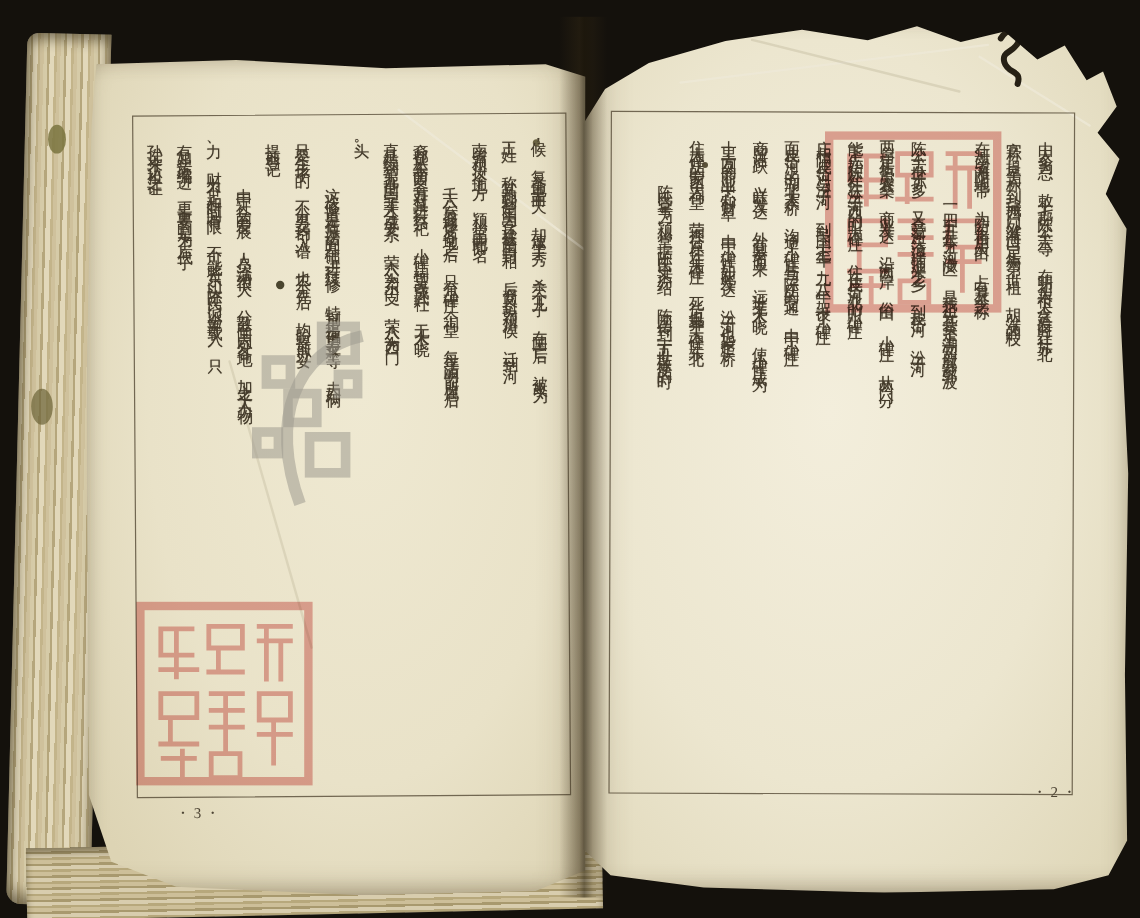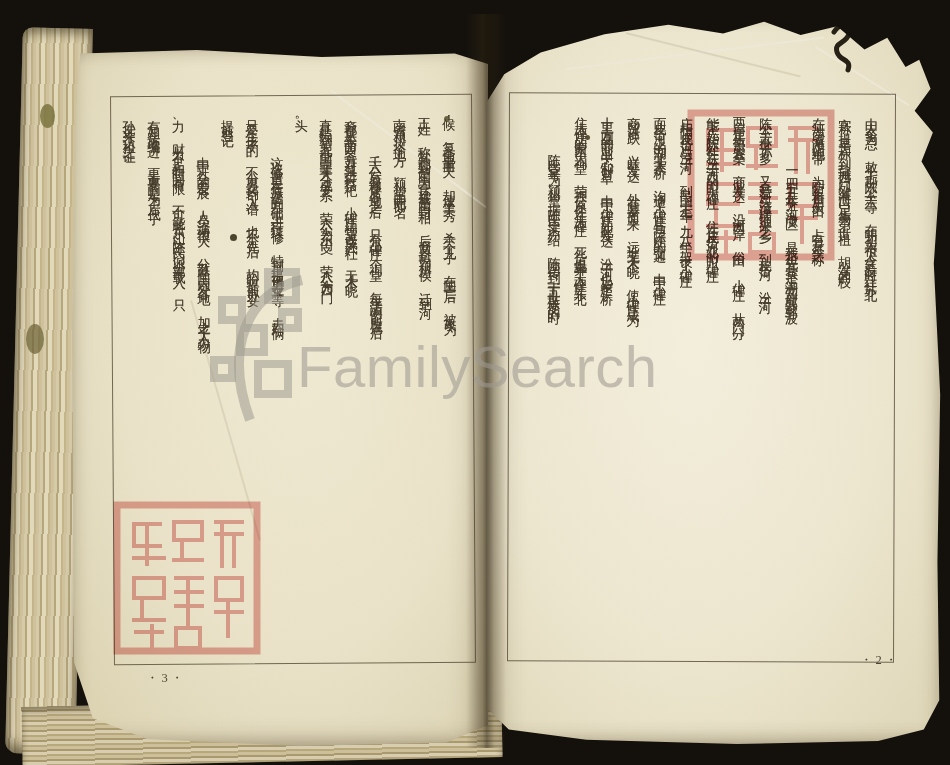--- a/index.html
+++ b/index.html
@@ -171,16 +171,15 @@
       <g fill="none" stroke="rgba(158,154,144,.55)" stroke-width="8">
         <rect x="62" y="8" width="28" height="28"></rect>
         <rect x="16" y="36" width="20" height="20"></rect>
         <rect x="76" y="48" width="16" height="16"></rect>
         <rect x="34" y="64" width="24" height="24"></rect>
         <rect x="8" y="96" width="18" height="18"></rect>
         <rect x="52" y="100" width="30" height="30"></rect>
         <path d="M96 16 C40 28 18 86 44 156" stroke-width="10"></path>
       </g>
     </svg>
-    <div class="wm-text">FamilySearch</div>
   </div>
 
 </div>
 
 </body></html>

